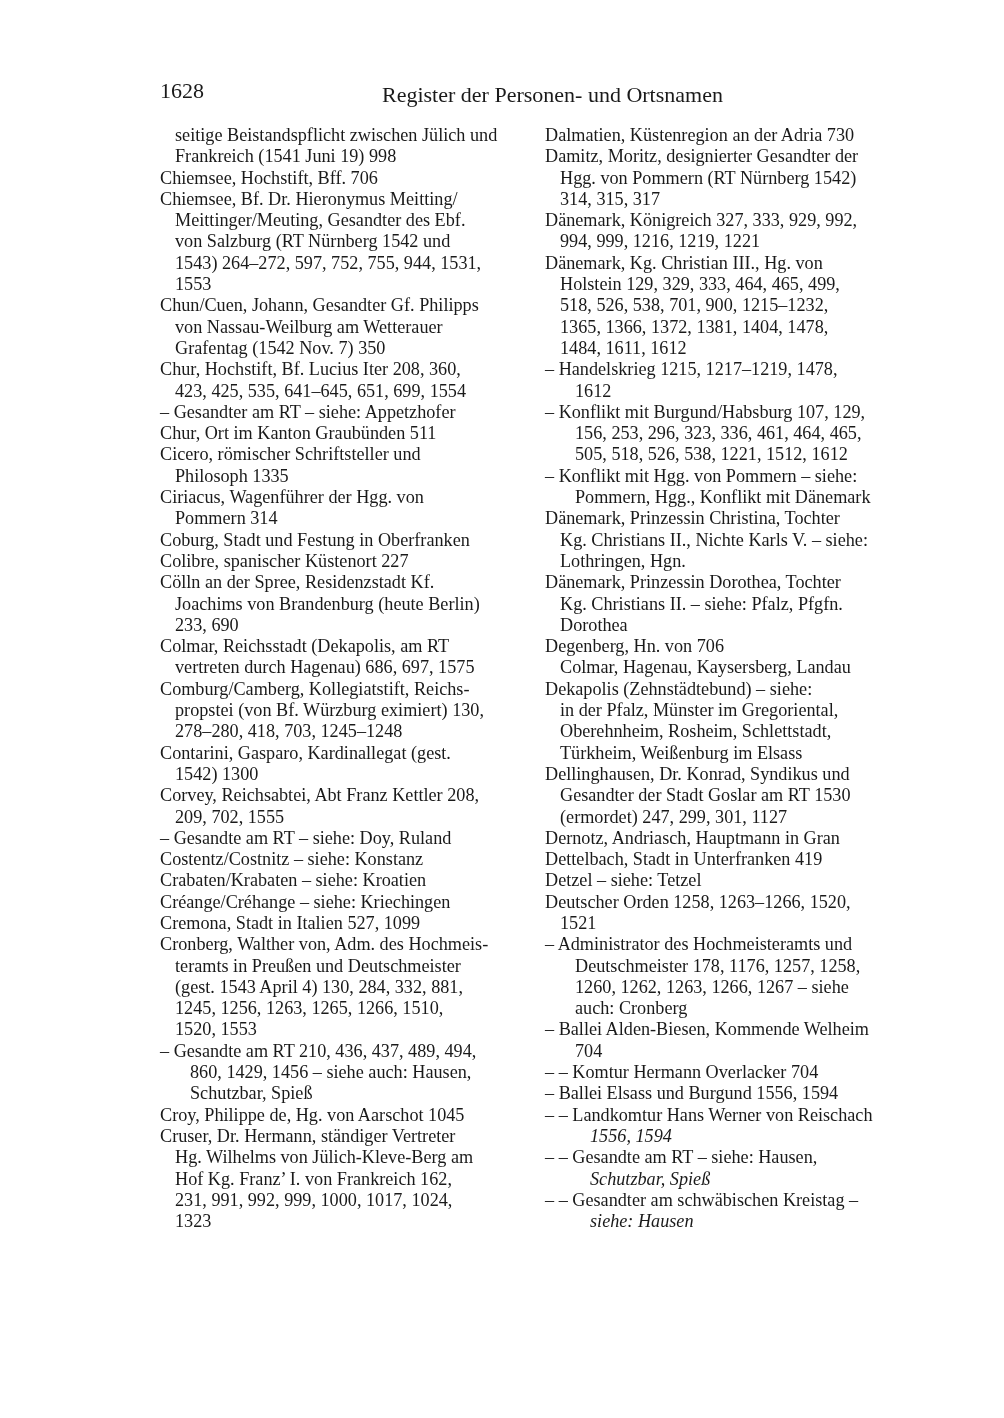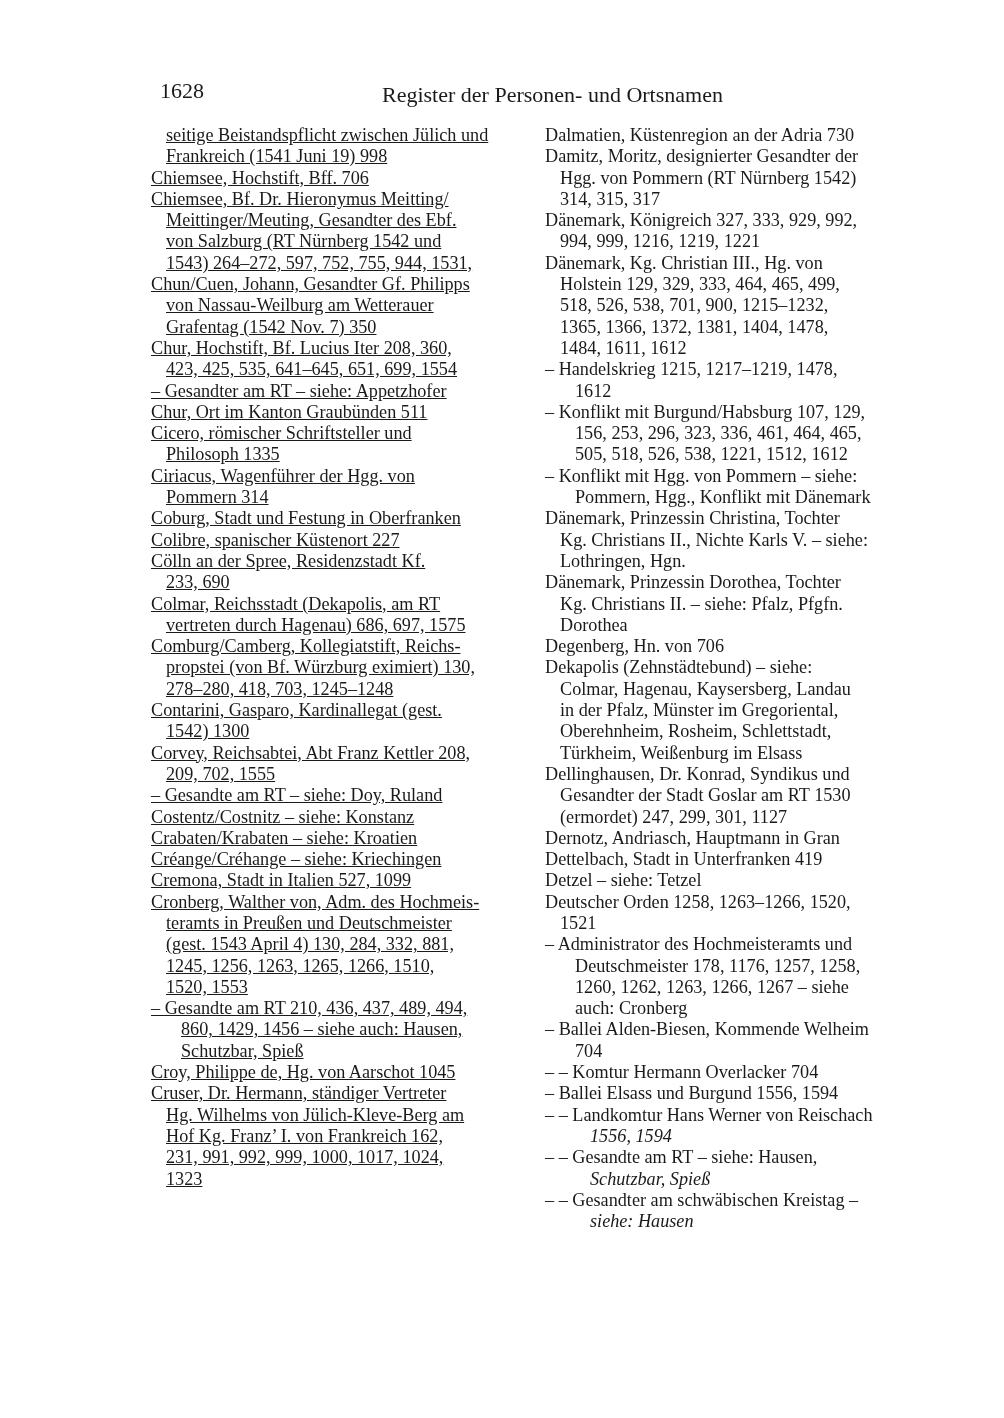--- a/index.html
+++ b/index.html
@@ -2,21 +2,21 @@
 <html><head>
   <meta charset="utf-8">
   <style>
     html, body { margin: 0; padding: 0; background: #ffffff; }
     body { width: 1004px; height: 1418px; position: relative; overflow: hidden;
            font-family: "Liberation Serif", "DejaVu Serif", serif; color: #1a1a1a; }
     .page-header { position: absolute; top: 78px; left: 160px; width: 700px; height: 30px; }
     .page-number { position: absolute; left: 0; top: 0; font-size: 22px; }
     .running-title { position: absolute; left: 222px; top: 4px; font-size: 22px; }
     .column { position: absolute; top: 125px; font-size: 18.2px; line-height: 21.3px; }
-    .col-left { left: 151px; width: 370px; text-decoration: underline; }
+    .col-left { left: 160px; width: 370px; }
     .col-right { left: 545px; width: 370px; }
     .entry { margin: 0; }
     .line { display: block; white-space: nowrap; }
     .line.i1 { padding-left: 15px; }
     .line.i2 { padding-left: 30px; }
     .line.i3 { padding-left: 45px; font-style: italic; }
   </style>
 </head>
 <body>
 
@@ -31,20 +31,21 @@
       <span class="line i1">Frankreich (1541 Juni 19)  998</span>
     </p>
     <p class="entry">
       <span class="line i0">Chiemsee, Hochstift, Bff.  706</span>
     </p>
     <p class="entry">
       <span class="line i0">Chiemsee, Bf. Dr. Hieronymus Meitting/</span>
       <span class="line i1">Meittinger/Meuting, Gesandter des Ebf.</span>
       <span class="line i1">von Salzburg (RT Nürnberg 1542 und</span>
       <span class="line i1">1543)  264–272, 597, 752, 755, 944, 1531,</span>
+      <span class="line i1">1553</span>
     </p>
     <p class="entry">
       <span class="line i0">Chun/Cuen, Johann, Gesandter Gf. Philipps</span>
       <span class="line i1">von Nassau-Weilburg am Wetterauer</span>
       <span class="line i1">Grafentag (1542 Nov. 7)  350</span>
     </p>
     <p class="entry">
       <span class="line i0">Chur, Hochstift, Bf. Lucius Iter  208, 360,</span>
       <span class="line i1">423, 425, 535, 641–645, 651, 699, 1554</span>
     </p>
@@ -63,20 +64,21 @@
       <span class="line i1">Pommern  314</span>
     </p>
     <p class="entry">
       <span class="line i0">Coburg, Stadt und Festung in Oberfranken</span>
     </p>
     <p class="entry">
       <span class="line i0">Colibre, spanischer Küstenort  227</span>
     </p>
     <p class="entry">
       <span class="line i0">Cölln an der Spree, Residenzstadt Kf.</span>
+      <span class="line i1">Joachims von Brandenburg (heute Berlin)</span>
       <span class="line i1">233, 690</span>
     </p>
     <p class="entry">
       <span class="line i0">Colmar, Reichsstadt (Dekapolis, am RT</span>
       <span class="line i1">vertreten durch Hagenau)  686, 697, 1575</span>
     </p>
     <p class="entry">
       <span class="line i0">Comburg/Camberg, Kollegiatstift, Reichs-</span>
       <span class="line i1">propstei (von Bf. Würzburg eximiert)  130,</span>
       <span class="line i1">278–280, 418, 703, 1245–1248</span>
@@ -167,22 +169,22 @@
     </p>
     <p class="entry">
       <span class="line i0">Dänemark, Prinzessin Dorothea, Tochter</span>
       <span class="line i1">Kg. Christians II.  – siehe: Pfalz, Pfgfn.</span>
       <span class="line i1">Dorothea</span>
     </p>
     <p class="entry">
       <span class="line i0">Degenberg, Hn. von  706</span>
     </p>
     <p class="entry">
+      <span class="line i1">Colmar, Hagenau, Kaysersberg, Landau</span>
       <span class="line i0">Dekapolis (Zehnstädtebund)  – siehe:</span>
-      <span class="line i1">Colmar, Hagenau, Kaysersberg, Landau</span>
       <span class="line i1">in der Pfalz, Münster im Gregoriental,</span>
       <span class="line i1">Oberehnheim, Rosheim, Schlettstadt,</span>
       <span class="line i1">Türkheim, Weißenburg im Elsass</span>
     </p>
     <p class="entry">
       <span class="line i0">Dellinghausen, Dr. Konrad, Syndikus und</span>
       <span class="line i1">Gesandter der Stadt Goslar am RT 1530</span>
       <span class="line i1">(ermordet)  247, 299, 301, 1127</span>
     </p>
     <p class="entry">

